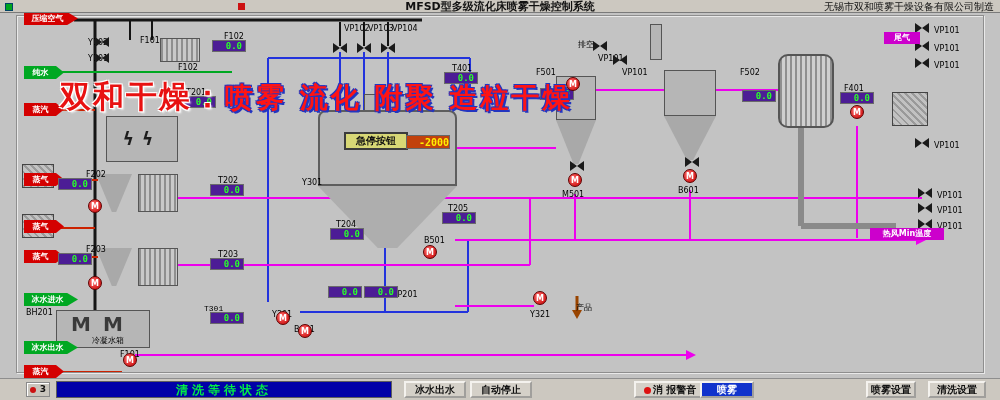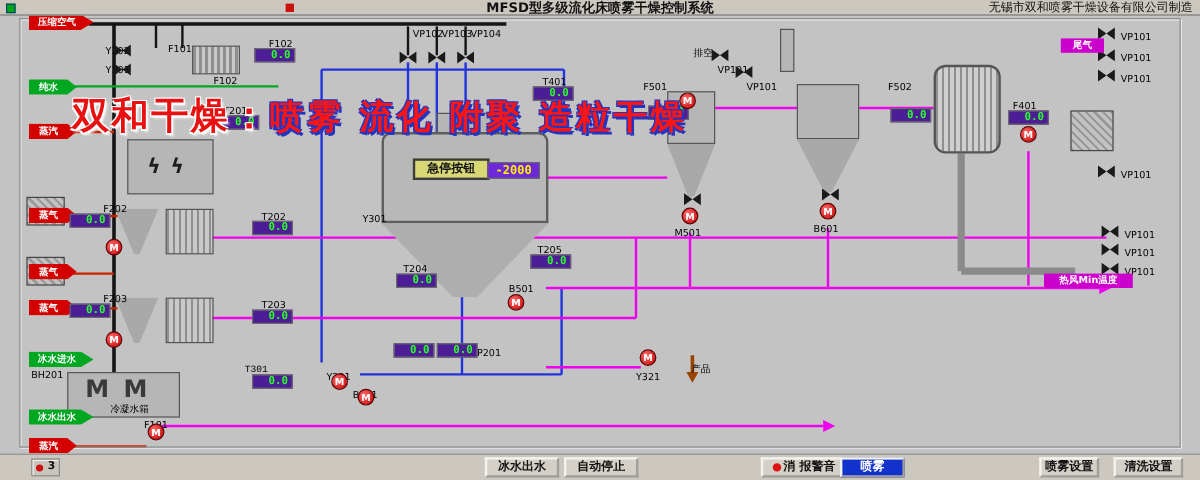--- a/index.html
+++ b/index.html
@@ -20,21 +20,21 @@
   .box{background:#b6b6b6;border:1px solid #555;}
   .stripesV{background:repeating-linear-gradient(90deg,#8f8f8f 0 2px,#c9c9c9 2px 5px);border:1px solid #555;}
   .hatch{background:repeating-linear-gradient(45deg,#9a9a9a 0 2px,#c2c2c2 2px 5px),repeating-linear-gradient(-45deg,rgba(80,80,80,.55) 0 2px,transparent 2px 5px);border:1px solid #444;}
   .cone{clip-path:polygon(0 0,100% 0,56% 100%,44% 100%);background:#a9a9a9;}
   .dryer-body{background:#b8b8b8;border:2px solid #5e5e5e;border-radius:8px 8px 0 0;}
   .dryer-cone{clip-path:polygon(0 0,100% 0,57% 100%,43% 100%);background:#aeaeae;}
   .condenser{background:repeating-linear-gradient(90deg,#8f8f8f 0 2px,#cfcfcf 2px 5px);border:2px solid #555;border-radius:10px;}
   .filter-sym{display:block;text-align:center;font-weight:bold;font-size:17px;line-height:44px;color:#1d1d1d;letter-spacing:8px;}
   .tank-sym{display:block;text-align:center;font-weight:bold;font-size:20px;line-height:26px;color:#3a3a3a;letter-spacing:12px;}
   .estop{position:absolute;z-index:4;background:#d8d876;border:2px solid #3c3c3c;font-size:10px;font-weight:bold;color:#111;text-align:center;line-height:14px;cursor:pointer;}
-  .ddisp{position:absolute;z-index:4;background:#6d28d9;color:#ffee00;font-family:"DejaVu Sans Mono",monospace;font-weight:bold;font-size:10px;text-align:center;line-height:14px;border:1px solid #666;}
+  .ddisp{position:absolute;z-index:4;background:#c2410c;color:#ffee00;font-family:"DejaVu Sans Mono",monospace;font-weight:bold;font-size:10px;text-align:right;line-height:14px;border:1px solid #666;}
   
   .lbl{position:absolute;font-size:8px;color:#000;white-space:nowrap;z-index:4;line-height:9px;}
   .disp{position:absolute;width:34px;height:12px;background:#4c1d95;color:#2aff2a;font-family:"DejaVu Sans Mono",monospace;font-weight:bold;font-size:9px;text-align:right;padding-right:3px;line-height:11px;border:1px solid #6a6a6a;z-index:4;}
   .pump{position:absolute;width:14px;height:14px;border-radius:50%;background:radial-gradient(circle at 35% 35%,#ff6a6a,#c40000);border:1px solid #5e0000;color:#fff;font-weight:bold;font-size:8px;text-align:center;line-height:13px;z-index:4;cursor:pointer;}
   .valve{position:absolute;width:14px;height:10px;z-index:4;cursor:pointer;}
   .valve::before{content:"";position:absolute;left:0;top:0;border-top:5px solid transparent;border-bottom:5px solid transparent;border-left:7px solid #1a1a1a;}
   .valve::after{content:"";position:absolute;right:0;top:0;border-top:5px solid transparent;border-bottom:5px solid transparent;border-right:7px solid #1a1a1a;}
   .flow{position:absolute;height:13px;color:#fff;font-size:8px;font-weight:bold;line-height:13px;text-align:center;clip-path:polygon(0 0,80% 0,100% 50%,80% 100%,0 100%);padding-right:7px;z-index:4;}
   .tag{position:absolute;height:12px;background:#cc00cc;color:#fff;font-size:8px;font-weight:bold;line-height:12px;text-align:center;z-index:4;}
   
@@ -231,20 +231,21 @@
       <div class="tag" style="left: 884px; top: 32px; width: 36px;">尾气</div>
       <div class="tag" style="left: 870px; top: 228px; width: 74px;">热风Min温度</div>
     </div>
 
   <div class="watermark">
     <span class="wm-brand">双和干燥：</span><span class="wm-slogan">喷雾 流化 附聚 造粒干燥</span>
   </div>
 
   <div class="statusbar">
     <div class="sb-icon">3</div>
+    <div class="sb-status">清洗等待状态</div>
     <div id="sb-buttons">
         <button class="btn" style="left: 404px; width: 62px;"><span>冰水出水</span></button>
         <button class="btn" style="left: 470px; width: 62px;"><span>自动停止</span></button>
         <button class="btn" style="left: 634px; width: 72px;"><span class="mute-ico"></span><span>消 报警音</span></button>
         <button class="btn blue" style="left: 700px; width: 54px;"><span>喷雾</span></button>
         <button class="btn green" style="left: 764px; width: 58px; margin-top: 32px;"><span>CIP</span></button>
         <button class="btn" style="left: 866px; width: 50px;"><span>喷雾设置</span></button>
         <button class="btn" style="left: 928px; width: 58px;"><span>清洗设置</span></button>
       </div>
   </div>

